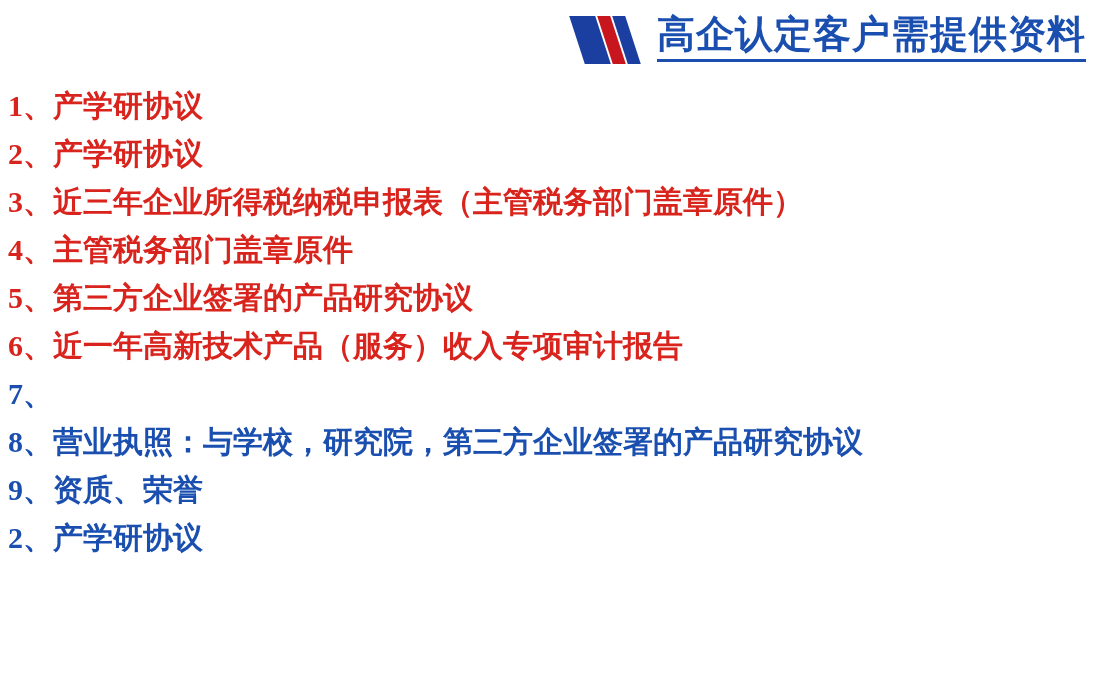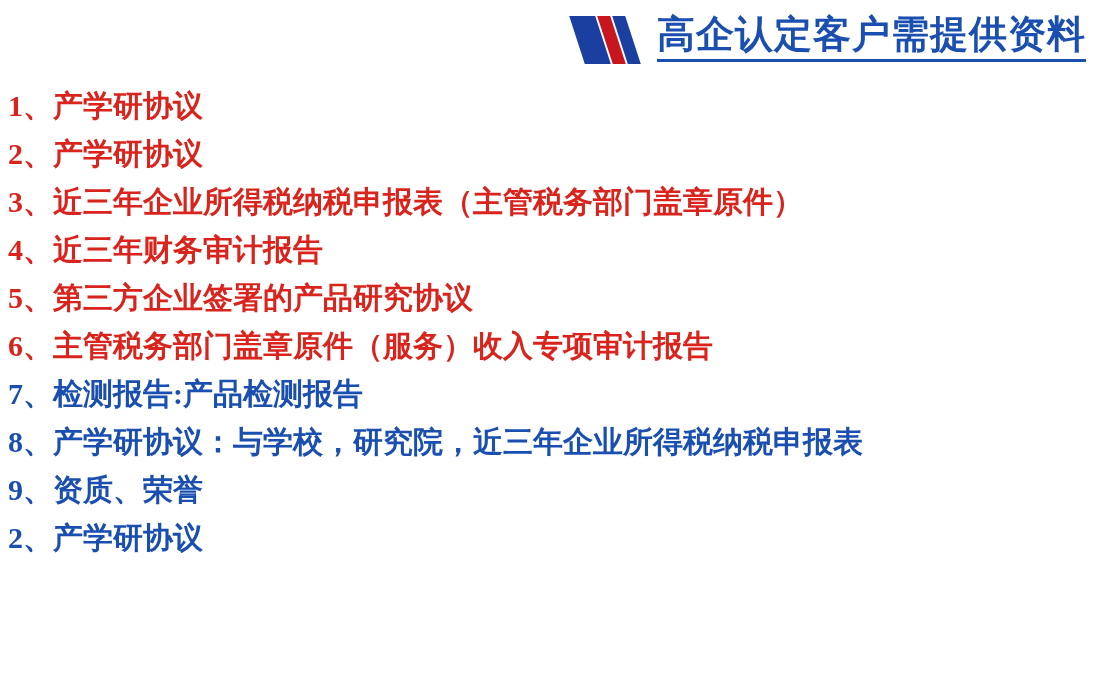--- a/index.html
+++ b/index.html
@@ -108,41 +108,40 @@
       <span class="txt">产学研协议</span>
     </div>
 
     <div class="list-item red">
       <span class="num">3、</span>
       <span class="txt">近三年企业所得税纳税申报表（主管税务部门盖章原件）</span>
     </div>
 
     <div class="list-item red">
       <span class="num">4、</span>
-      <span class="txt">近三年财务审计报告</span>
+      <span class="txt">主管税务部门盖章原件</span>
     </div>
 
     <div class="list-item red">
       <span class="num">5、</span>
       <span class="txt">第三方企业签署的产品研究协议</span>
     </div>
 
     <div class="list-item red">
       <span class="num">6、</span>
-      <span class="txt">主管税务部门盖章原件（服务）收入专项审计报告</span>
+      <span class="txt">近一年高新技术产品（服务）收入专项审计报告</span>
     </div>
 
     <div class="list-item blue">
       <span class="num">7、</span>
-      <span class="txt">检测报告:产品检测报告</span>
     </div>
 
     <div class="list-item blue">
       <span class="num">8、</span>
-      <span class="txt">产学研协议：与学校，研究院，近三年企业所得税纳税申报表</span>
+      <span class="txt">营业执照：与学校，研究院，第三方企业签署的产品研究协议</span>
     </div>
 
     <div class="list-item blue">
       <span class="num">9、</span>
       <span class="txt">资质、荣誉</span>
     </div>
 
     <div class="list-item blue">
       <span class="num">2、</span>
       <span class="txt">产学研协议</span>

